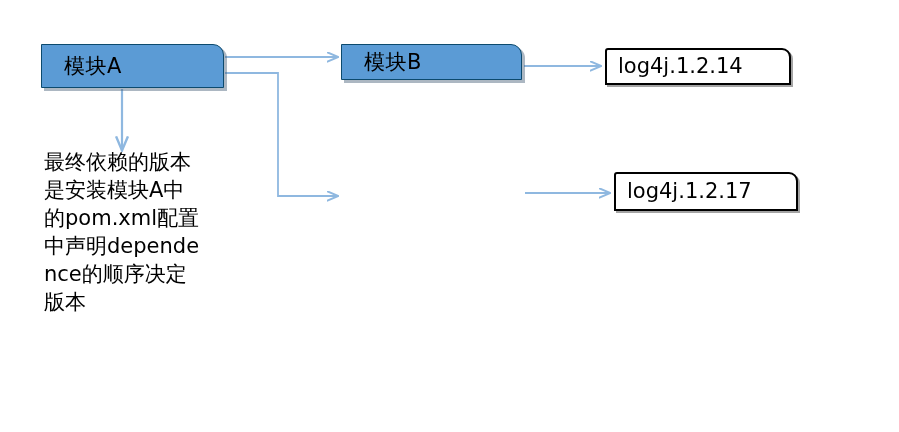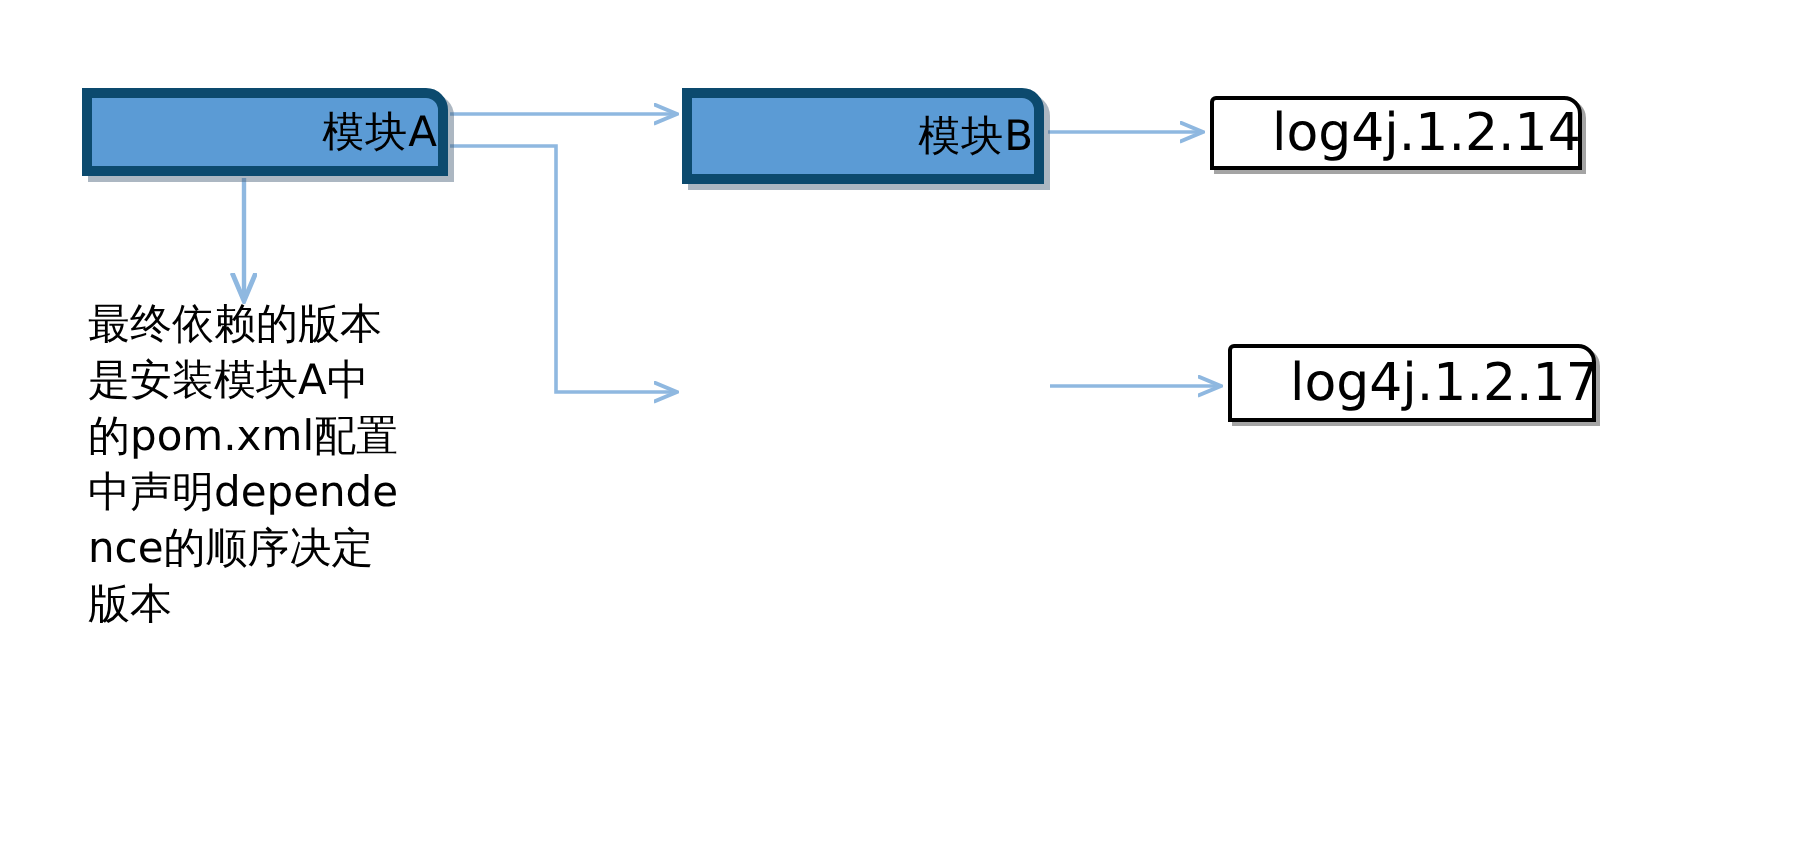--- a/index.html
+++ b/index.html
@@ -24,57 +24,56 @@
     left: 0;
     top: 0;
     width: 899px;
     height: 432px;
     pointer-events: none;
   }
   
   .module-box {
     position: absolute;
     background: #5B9BD5;
-    border: 5px solid #0c4a6e;
+    border: 1px solid #0c4a6e;
     border-top-right-radius: 11px;
     box-sizing: border-box;
     box-shadow: 3px 3px 0 rgba(70, 95, 120, 0.45);
     display: flex;
     align-items: center;
-    justify-content: flex-end;
   }
   .module-label {
     color: #000000;
     font-size: 21px;
     line-height: 1;
     padding-left: 22px;
     white-space: nowrap;
     letter-spacing: 0.5px;
   }
   #box-a { left: 41px;  top: 44px;  width: 183px; height: 44px; }
-  #box-b { left: 341px; top: 44px;  width: 181px; height: 48px; }
+  #box-b { left: 341px; top: 44px;  width: 181px; height: 36px; }
   #box-c { left: 341px; top: 174px; width: 181px; height: 37px; }
 
   
   .version-box {
     position: absolute;
     background: #ffffff;
     border: 2px solid #000000;
     border-top-right-radius: 9px;
     border-top-left-radius: 3px;
     box-sizing: border-box;
     box-shadow: 2px 2px 0 rgba(90, 90, 90, 0.55);
     display: flex;
     align-items: center;
   }
   .version-label {
     color: #000000;
-    font-size: 26px;
+    font-size: 21px;
     line-height: 1;
-    padding-left: 29px;
+    padding-left: 11px;
     white-space: nowrap;
   }
   #version-top    { left: 605px; top: 48px;  width: 186px; height: 37px; }
   #version-bottom { left: 614px; top: 172px; width: 184px; height: 39px; }
 
   
   #note-text {
     position: absolute;
     left: 44px;
     top: 148px;

